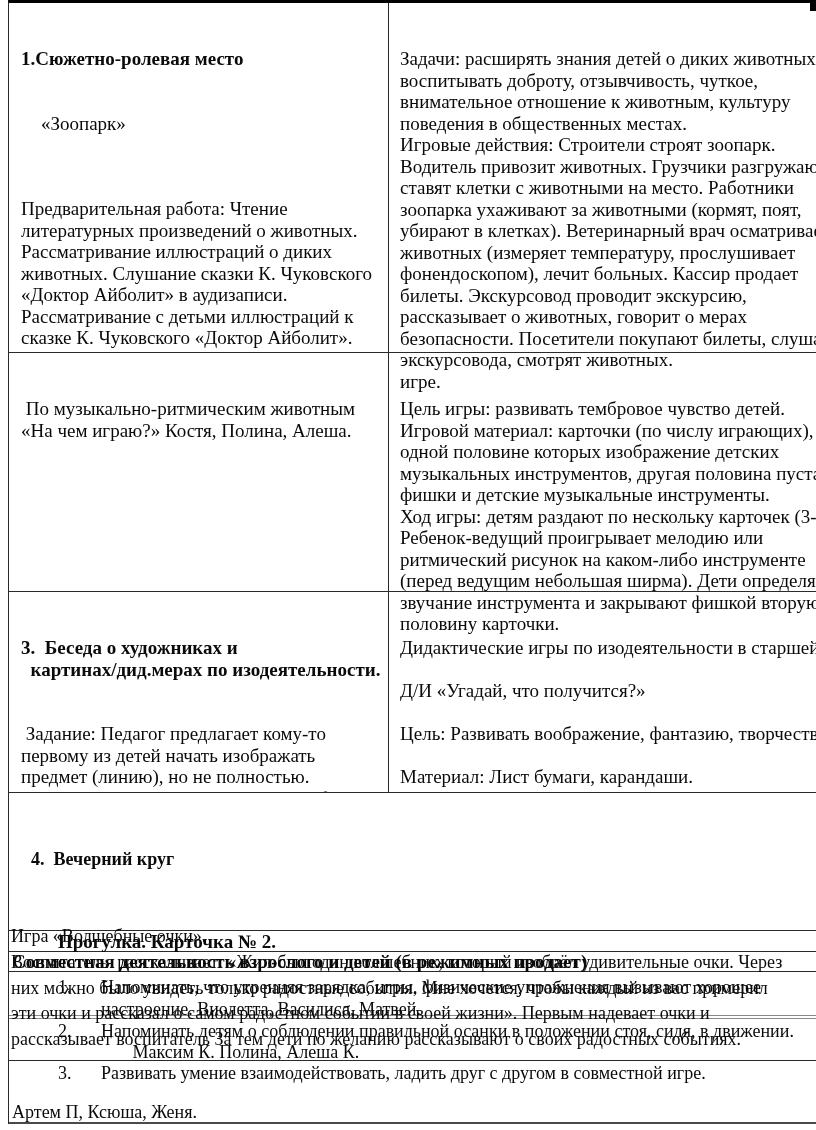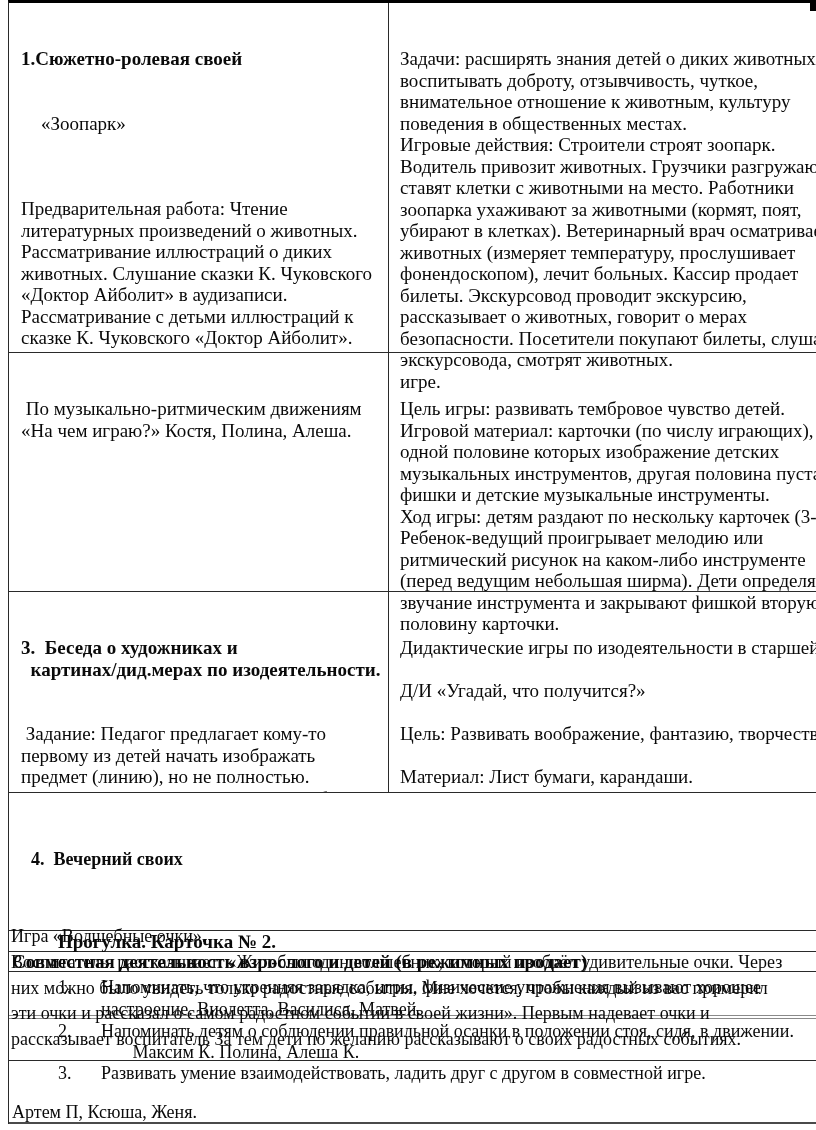--- a/index.html
+++ b/index.html
@@ -37,21 +37,21 @@
   .corner-stub{position:absolute;left:810px;top:0;width:6px;height:11px;background:#000;}
 </style>
 </head>
 <body>
 
 <div class="page">
   <div class="doc-table">
 
     <div class="row cols r1">
       <div class="cell-left t19">
-        <div class="cell-title"><span>1.</span><span>Сюжетно-ролевая своей</span></div>
+        <div class="cell-title"><span>1.</span><span>Сюжетно-ролевая место</span></div>
         <div class="subtitle">«Зоопарк»</div>
         <div class="gap-top">Предварительная работа: Чтение
 литературных произведений о животных.
 Рассматривание иллюстраций о диких
 животных. Слушание сказки К. Чуковского
 «Доктор Айболит» в аудизаписи.
 Рассматривание с детьми иллюстраций к
 сказке К. Чуковского «Доктор Айболит».
 Рассказы детей «Как мы ходили в зоопарк»
 Рассказ воспитателя о работе
@@ -74,21 +74,21 @@
 билеты. Экскурсовод проводит экскурсию,
 рассказывает о животных, говорит о мерах
 безопасности. Посетители покупают билеты, слушают
 экскурсовода, смотрят животных.
 игре.</div>
       </div>
     </div>
 
     <div class="row cols r2">
       <div class="cell-left t19">
-        <div> По музыкально-ритмическим движениям
+        <div> По музыкально-ритмическим животным
 «На чем играю?» Костя, Полина, Алеша.</div>
       </div>
       <div class="cell-right t19">
         <div>Цель игры: развивать тембровое чувство детей.
 Игровой материал: карточки (по числу играющих), на
 одной половине которых изображение детских
 музыкальных инструментов, другая половина пустая;
 фишки и детские музыкальные инструменты.
 Ход игры: детям раздают по нескольку карточек (3-4).
 Ребенок-ведущий проигрывает мелодию или
@@ -114,21 +114,21 @@
 
 Д/И «Угадай, что получится?»
 
 Цель: Развивать воображение, фантазию, творчество
 
 Материал: Лист бумаги, карандаши.</div>
       </div>
     </div>
 
     <div class="row r4">
-      <div class="hdr4"><span>4.  </span><span>Вечерний своих</span></div>
+      <div class="hdr4"><span>4.  </span><span>Вечерний круг</span></div>
       <div>Игра «Волшебные очки».
 Воспитатель  рассказывает: «Жил-был один волшебник, который изобрёл удивительные очки. Через
 них можно было увидеть только радостные события. Мне хочется, чтобы каждый из вас примерил
 эти очки и рассказал о самом радостном событии в своей жизни». Первым надевает очки и
 рассказывает воспитатель За тем дети по желанию рассказывают о своих радостных событиях.</div>
     </div>
 
     <div class="row r5">Прогулка. Карточка № 2.</div>
 
     <div class="row r6">Совместная деятельность взрослого и детей (в режимных продает)</div>

